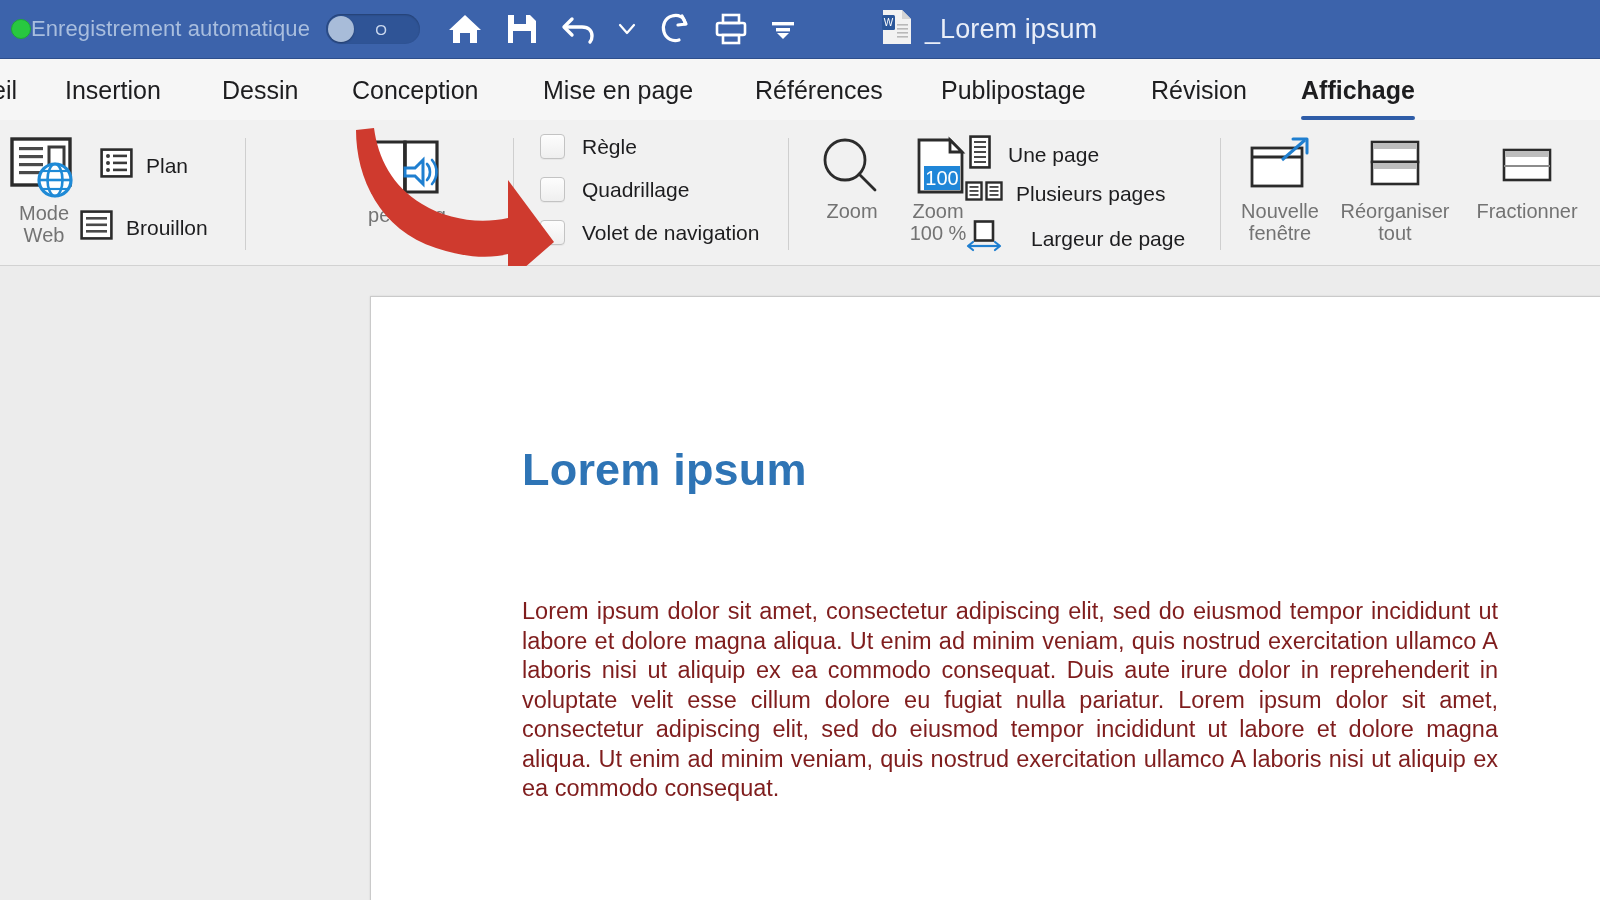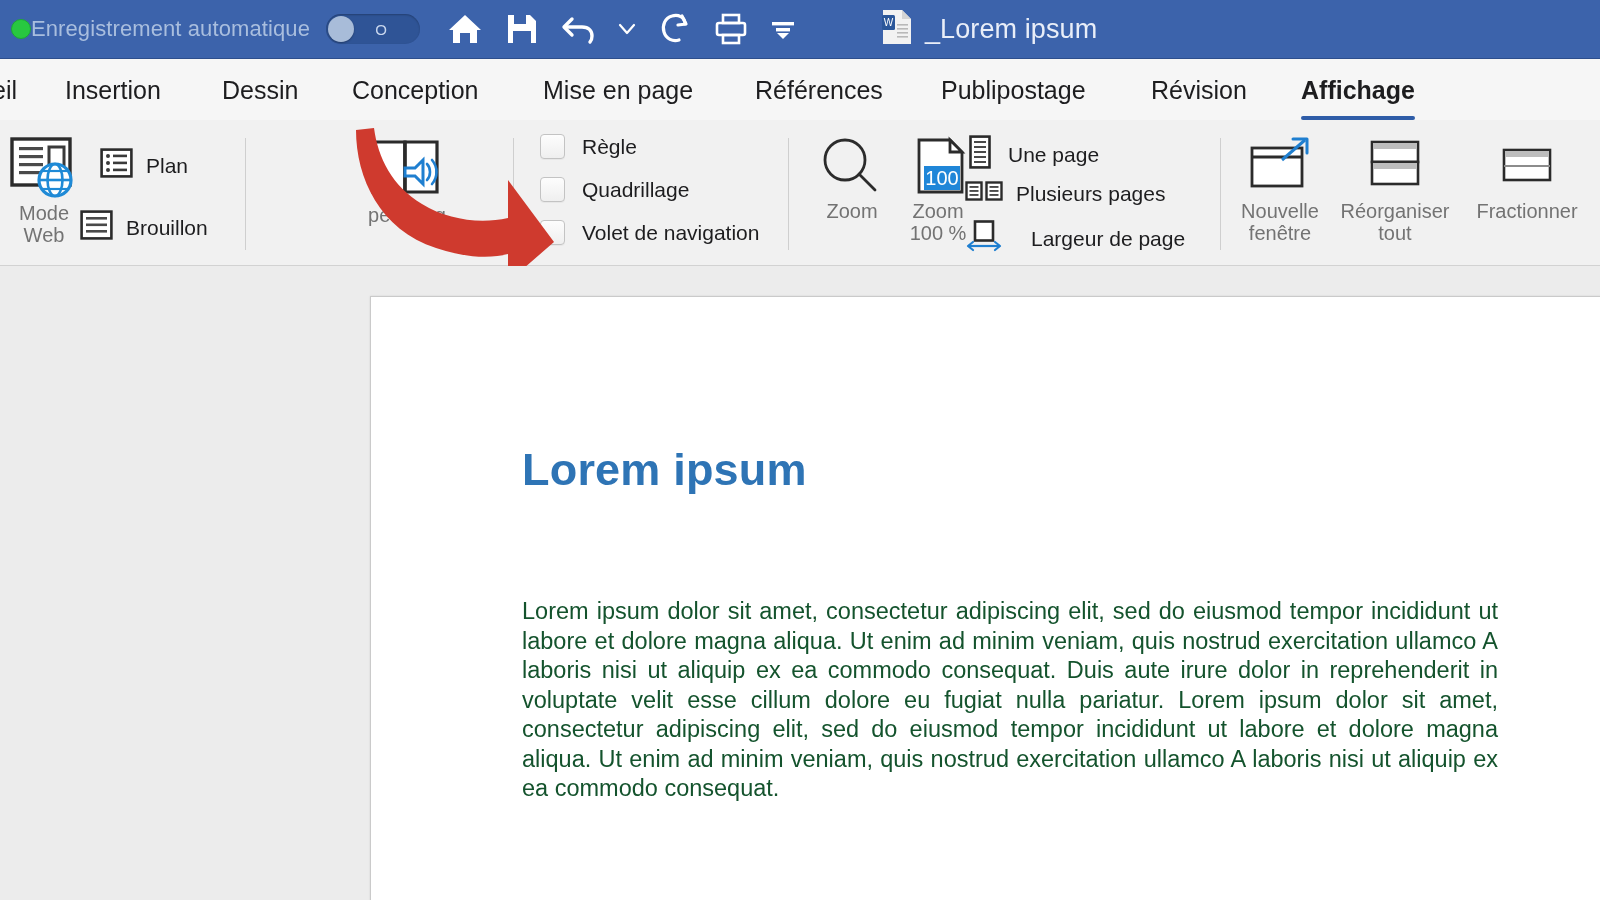--- a/index.html
+++ b/index.html
@@ -132,21 +132,21 @@
     border: 1px solid #cacaca;
     box-shadow: 0 0 2px rgba(0,0,0,.10);
   }
   .page-h1 {
     position: absolute; left: 151px; top: 147px;
     font-size: 45px; font-weight: bold; color: #2e74b5;
     letter-spacing: .2px; white-space: nowrap;
   }
   .page-body {
     position: absolute; left: 151px; top: 300px; width: 976px;
-    font-size: 23.5px; line-height: 29.5px; color: #14532d;
+    font-size: 23.5px; line-height: 29.5px; color: #7f1d1d;
     text-align: justify;
   }
 </style>
 </head>
 <body>
 
 <div id="app">
 
   <div class="titlebar">
     <div class="traffic"></div>

